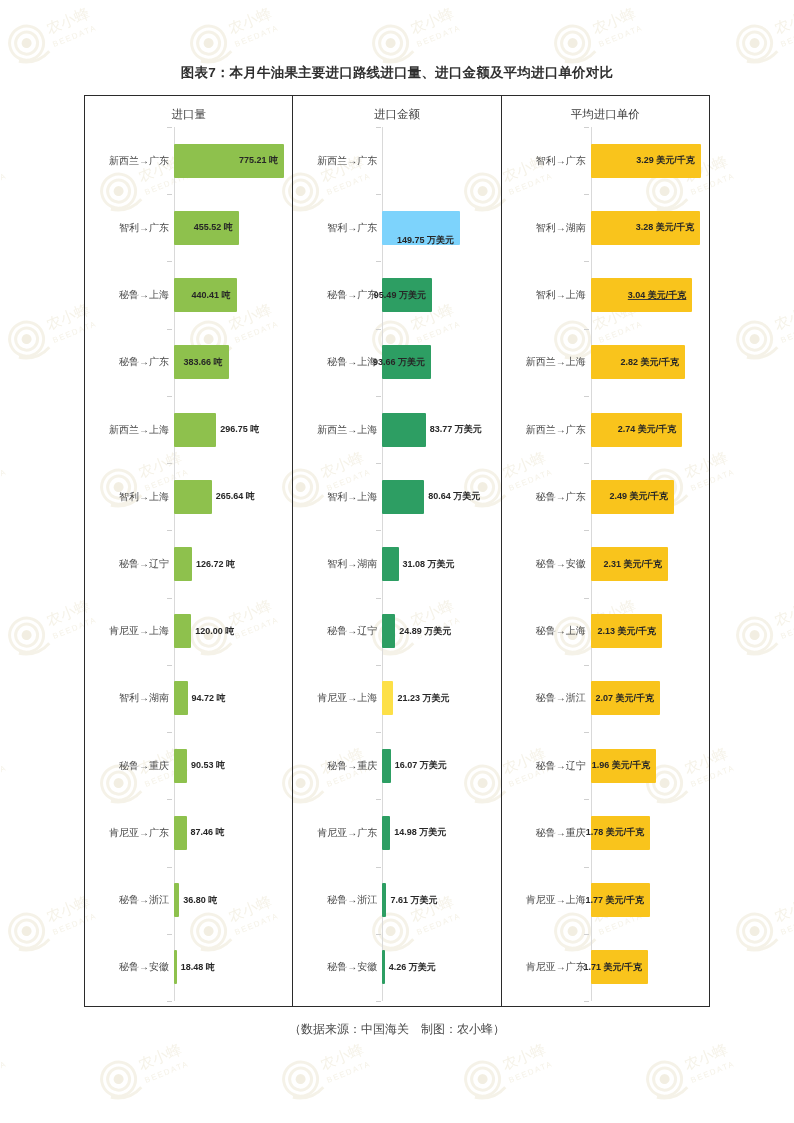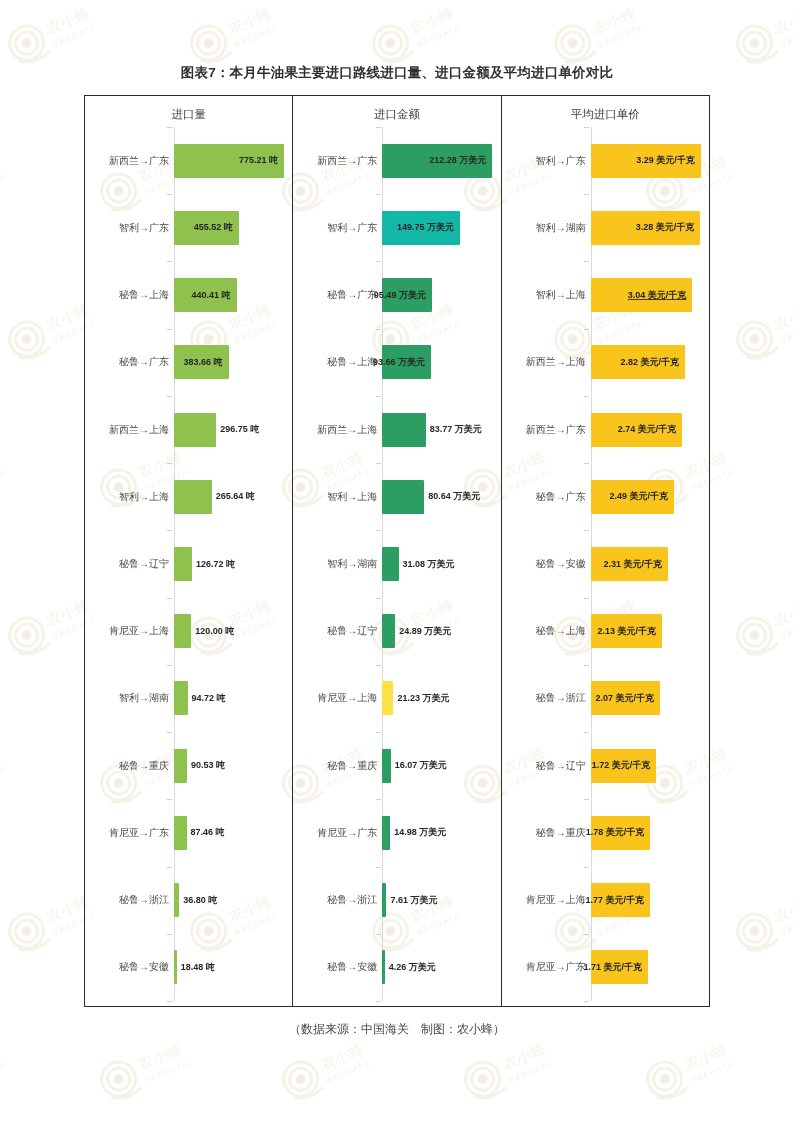--- a/index.html
+++ b/index.html
@@ -792,25 +792,22 @@
           <div class="tick" style="left: 42.2%; top: 38.4615%; transform: translateX(-5px);"></div>
           <div class="tick" style="left: 42.2%; top: 46.1538%; transform: translateX(-5px);"></div>
           <div class="tick" style="left: 42.2%; top: 53.8462%; transform: translateX(-5px);"></div>
           <div class="tick" style="left: 42.2%; top: 61.5385%; transform: translateX(-5px);"></div>
           <div class="tick" style="left: 42.2%; top: 69.2308%; transform: translateX(-5px);"></div>
           <div class="tick" style="left: 42.2%; top: 76.9231%; transform: translateX(-5px);"></div>
           <div class="tick" style="left: 42.2%; top: 84.6154%; transform: translateX(-5px);"></div>
           <div class="tick" style="left: 42.2%; top: 92.3077%; transform: translateX(-5px);"></div>
           <div class="tick" style="left: 42.2%; top: 100%; transform: translateX(-5px);"></div>
           <div class="row-label" style="right: 59.5%; top: 3.84615%; transform: translateY(-50%);">新西兰→广东</div>
-          <div class="bar" style="left: 43%; width: 53%; height: 34px; top: 3.84615%; margin-top: -17px; background: rgb(45, 158, 99);">
-            <span class="bar-value">212.28 万美元</span>
-          </div>
           <div class="row-label" style="right: 59.5%; top: 11.5385%; transform: translateY(-50%);">智利→广东</div>
-          <div class="bar" style="left: 43%; width: 37.3881%; height: 34px; top: 11.5385%; margin-top: -17px; background: #14b8a6;">
+          <div class="bar" style="left: 43%; width: 37.3881%; height: 34px; top: 11.5385%; margin-top: -17px; background: #7dd3fc; align-items: flex-end;">
             <span class="bar-value">149.75 万美元</span>
           </div>
           <div class="row-label" style="right: 59.5%; top: 19.2308%; transform: translateY(-50%);">秘鲁→广东</div>
           <div class="bar" style="left: 43%; width: 23.841%; height: 34px; top: 19.2308%; margin-top: -17px; background: rgb(45, 158, 99);">
             <span class="bar-value">95.49 万美元</span>
           </div>
           <div class="row-label" style="right: 59.5%; top: 26.9231%; transform: translateY(-50%);">秘鲁→上海</div>
           <div class="bar" style="left: 43%; width: 23.3841%; height: 34px; top: 26.9231%; margin-top: -17px; background: rgb(45, 158, 99);">
             <span class="bar-value">93.66 万美元</span>
           </div>
@@ -901,21 +898,21 @@
           <div class="row-label" style="right: 59.5%; top: 57.6923%; transform: translateY(-50%);">秘鲁→上海</div>
           <div class="bar" style="left: 43%; width: 34.3131%; height: 34px; top: 57.6923%; margin-top: -17px; background: rgb(249, 196, 28);">
             <span class="bar-value">2.13 美元/千克</span>
           </div>
           <div class="row-label" style="right: 59.5%; top: 65.3846%; transform: translateY(-50%);">秘鲁→浙江</div>
           <div class="bar" style="left: 43%; width: 33.3465%; height: 34px; top: 65.3846%; margin-top: -17px; background: rgb(249, 196, 28); text-align: center;">
             <span class="bar-value">2.07 美元/千克</span>
           </div>
           <div class="row-label" style="right: 59.5%; top: 73.0769%; transform: translateY(-50%);">秘鲁→辽宁</div>
           <div class="bar" style="left: 43%; width: 31.5745%; height: 34px; top: 73.0769%; margin-top: -17px; background: rgb(249, 196, 28);">
-            <span class="bar-value">1.72 美元/千克</span>
+            <span class="bar-value">1.96 美元/千克</span>
           </div>
           <div class="row-label" style="right: 59.5%; top: 80.7692%; transform: translateY(-50%);">秘鲁→重庆</div>
           <div class="bar" style="left: 43%; width: 28.6748%; height: 34px; top: 80.7692%; margin-top: -17px; background: rgb(249, 196, 28);">
             <span class="bar-value">1.78 美元/千克</span>
           </div>
           <div class="row-label" style="right: 59.5%; top: 88.4615%; transform: translateY(-50%);">肯尼亚→上海</div>
           <div class="bar" style="left: 43%; width: 28.5137%; height: 34px; top: 88.4615%; margin-top: -17px; background: rgb(249, 196, 28);">
             <span class="bar-value">1.77 美元/千克</span>
           </div>
           <div class="row-label" style="right: 59.5%; top: 96.1538%; transform: translateY(-50%);">肯尼亚→广东</div>

